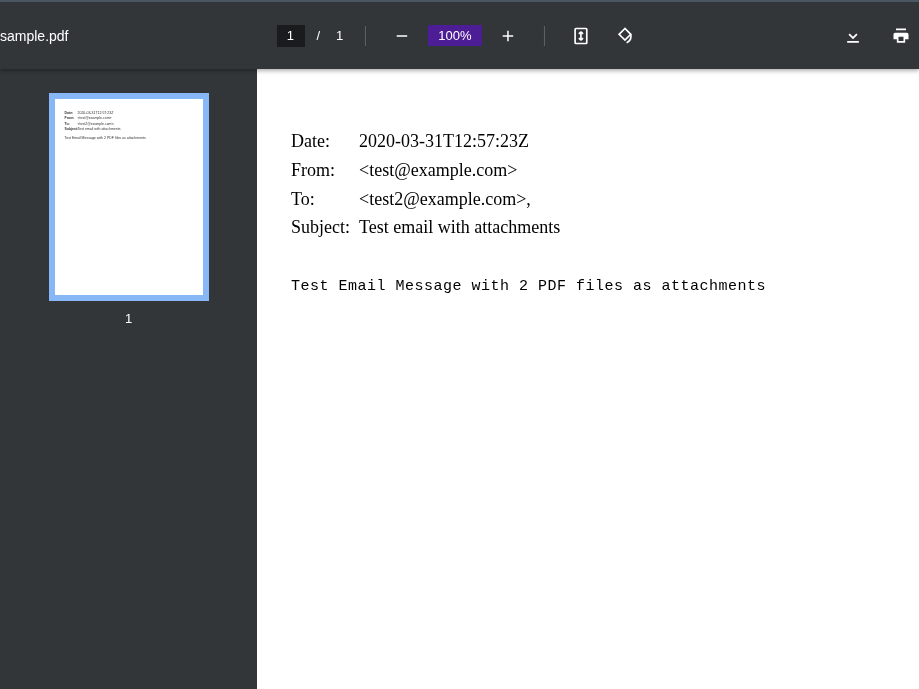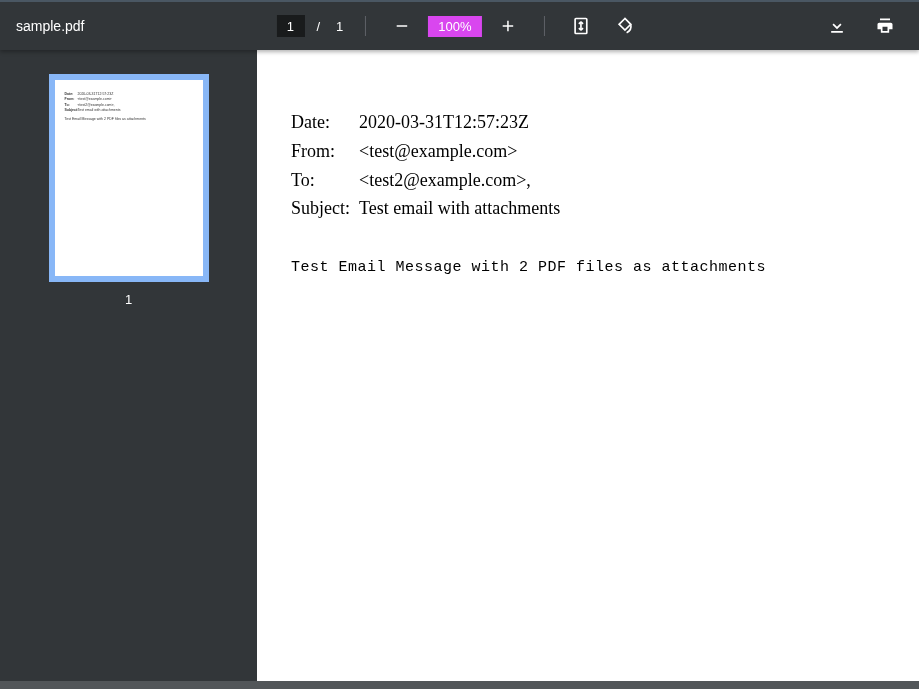--- a/index.html
+++ b/index.html
@@ -9,25 +9,25 @@
     }
     body {
       font-family: Arial, sans-serif;
       background: #525659;
       width: 919px;
       height: 689px;
       overflow: hidden;
       border-top: 2px solid #4a5763;
     }
     .toolbar {
-      height: 48px;
+      height: 67px;
       background: #323639;
       display: flex;
       align-items: center;
-      padding: 0 16px;
+      padding: 0 0;
       color: #fff;
       box-shadow: 0 2px 4px rgba(0,0,0,0.3);
       position: relative;
       z-index: 10;
     }
     .filename {
       font-size: 14px;
       flex-shrink: 0;
     }
     .toolbar-center {
@@ -63,21 +63,21 @@
       width: 36px;
       height: 36px;
       display: flex;
       align-items: center;
       justify-content: center;
       cursor: pointer;
       border-radius: 50%;
       color: #fff;
     }
     .zoom-level {
-      background: #d946ef;
+      background: #4c1d95;
       color: #fff;
       font-size: 13px;
       padding: 3px 10px;
       min-width: 48px;
       text-align: center;
     }
     .toolbar-right {
       margin-left: auto;
       display: flex;
       align-items: center;

